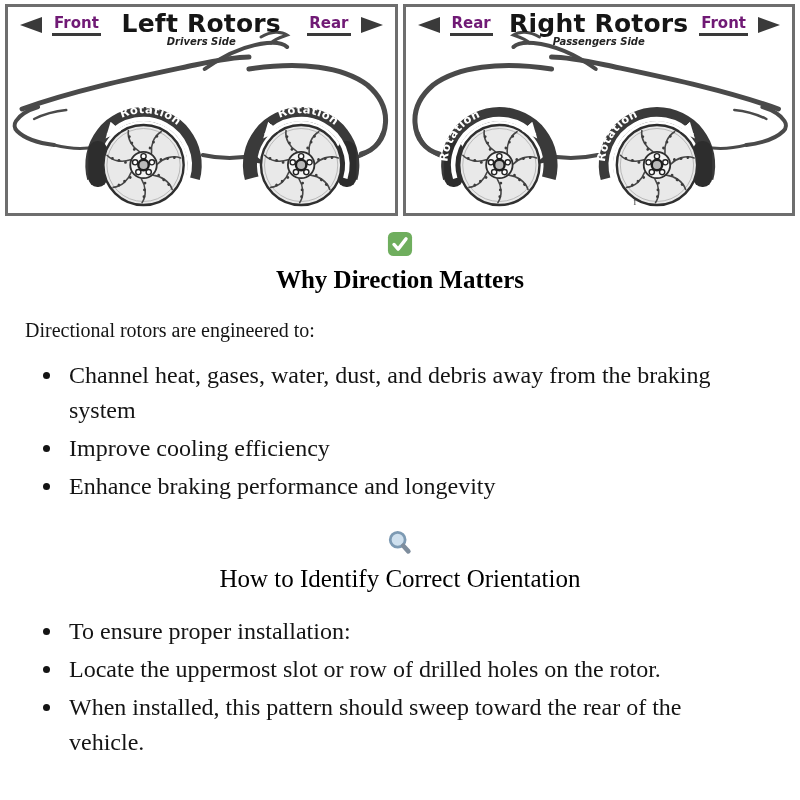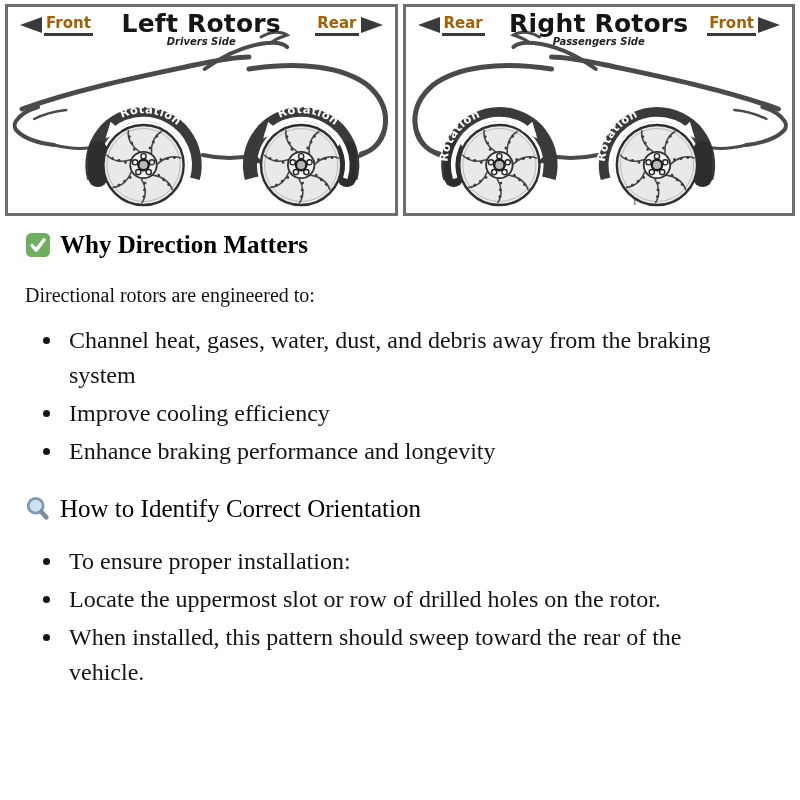--- a/index.html
+++ b/index.html
@@ -6,42 +6,42 @@
   body{width:800px;height:800px;overflow:hidden;color:#141414;
        font-family:"Liberation Serif", serif;}
 
   
   .figure{display:flex;gap:5px;margin:4px 5px 0 5px;height:212px;}
   .panel{position:relative;flex:1;border:3px solid #6e6e6e;background:#fff;}
   .car-svg{position:absolute;left:0;top:0;width:100%;height:100%;}
 
   .panel-header{position:absolute;top:7px;left:0;right:0;display:flex;
                 justify-content:space-between;padding:0 12px;z-index:3;}
-  .dir{display:flex;align-items:center;gap:2px;
-       font-family:"DejaVu Sans",sans-serif;font-weight:bold;font-size:15px;color:#a16207;}
+  .dir{display:flex;align-items:center;gap:10px;
+       font-family:"DejaVu Sans",sans-serif;font-weight:bold;font-size:15px;color:#701a75;}
   .dir .lbl{border-bottom:3px solid #3a3a3a;padding:0 2px 1px;}
   .tri-left{width:0;height:0;border-top:8px solid transparent;
             border-bottom:8px solid transparent;border-right:22px solid #3a3a3a;}
   .tri-right{width:0;height:0;border-top:8px solid transparent;
              border-bottom:8px solid transparent;border-left:22px solid #3a3a3a;}
 
   .panel-title{position:absolute;top:4px;left:0;right:0;text-align:center;
                font-family:"DejaVu Sans",sans-serif;z-index:2;line-height:1.05;}
   .panel-title .t{font-size:25px;font-weight:bold;color:#161616;letter-spacing:.2px;}
   .panel-title .s{font-size:10px;font-weight:bold;font-style:italic;color:#222;}
 
   .artifact{position:absolute;left:228px;top:188px;font-size:11px;color:#555;z-index:2;}
 
   
   .article{padding:0 25px;}
   .intro{margin:13px 0 0 0;font-size:24px;line-height:38px;}
   .intro span{display:block;}
 
   .sec-head{display:flex;align-items:center;gap:9px;margin:15px 0 0 0;
-            font-size:25px;color:#000;}
+            font-size:25px;color:#000;flex-direction:column;}
   .sec-head.bold{font-weight:bold;}
   .sec-head .ico{flex:0 0 auto;display:inline-flex;}
 
   .lead{margin:25px 0 0 0;font-size:20px;}
 
   ul{margin:16px 0 0 0;padding:0 0 0 39px;font-size:24px;line-height:35px;
      list-style:disc;}
   li{padding-left:5px;margin:0 0 3px 0;max-width:668px;}
   .gap-big{margin-top:21px;}
   .h-how{margin-top:26px;text-align:right;}

